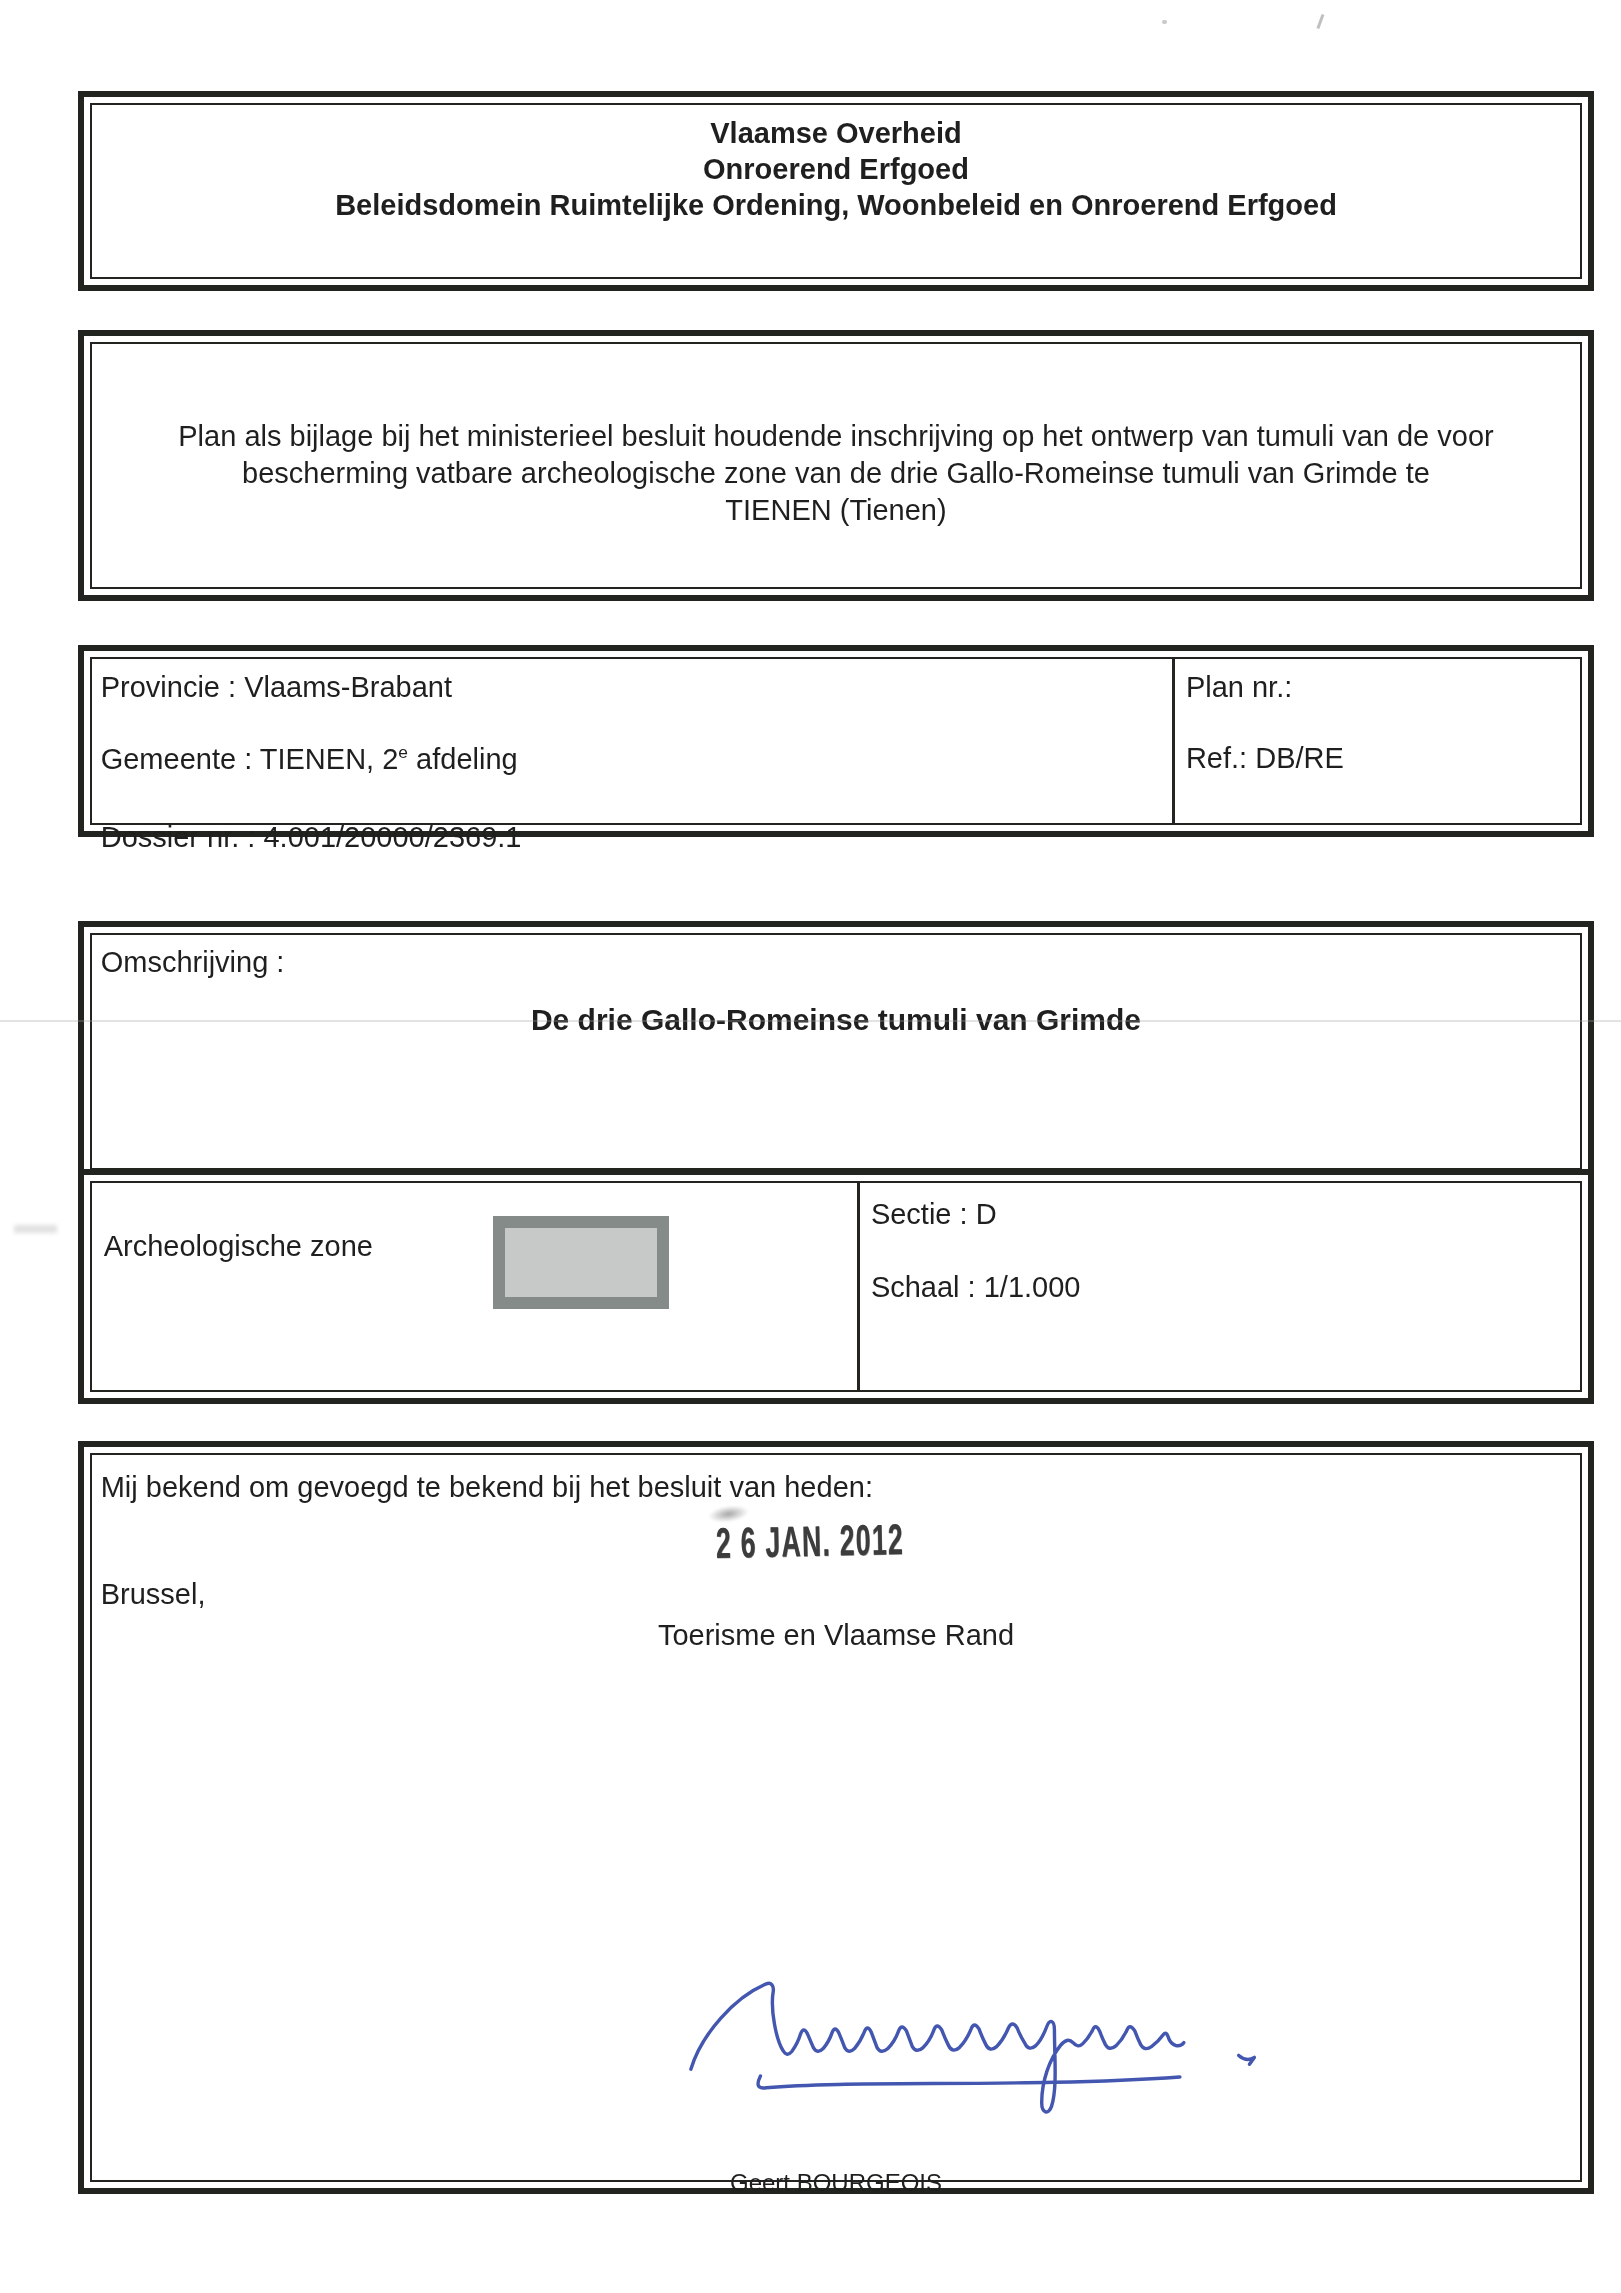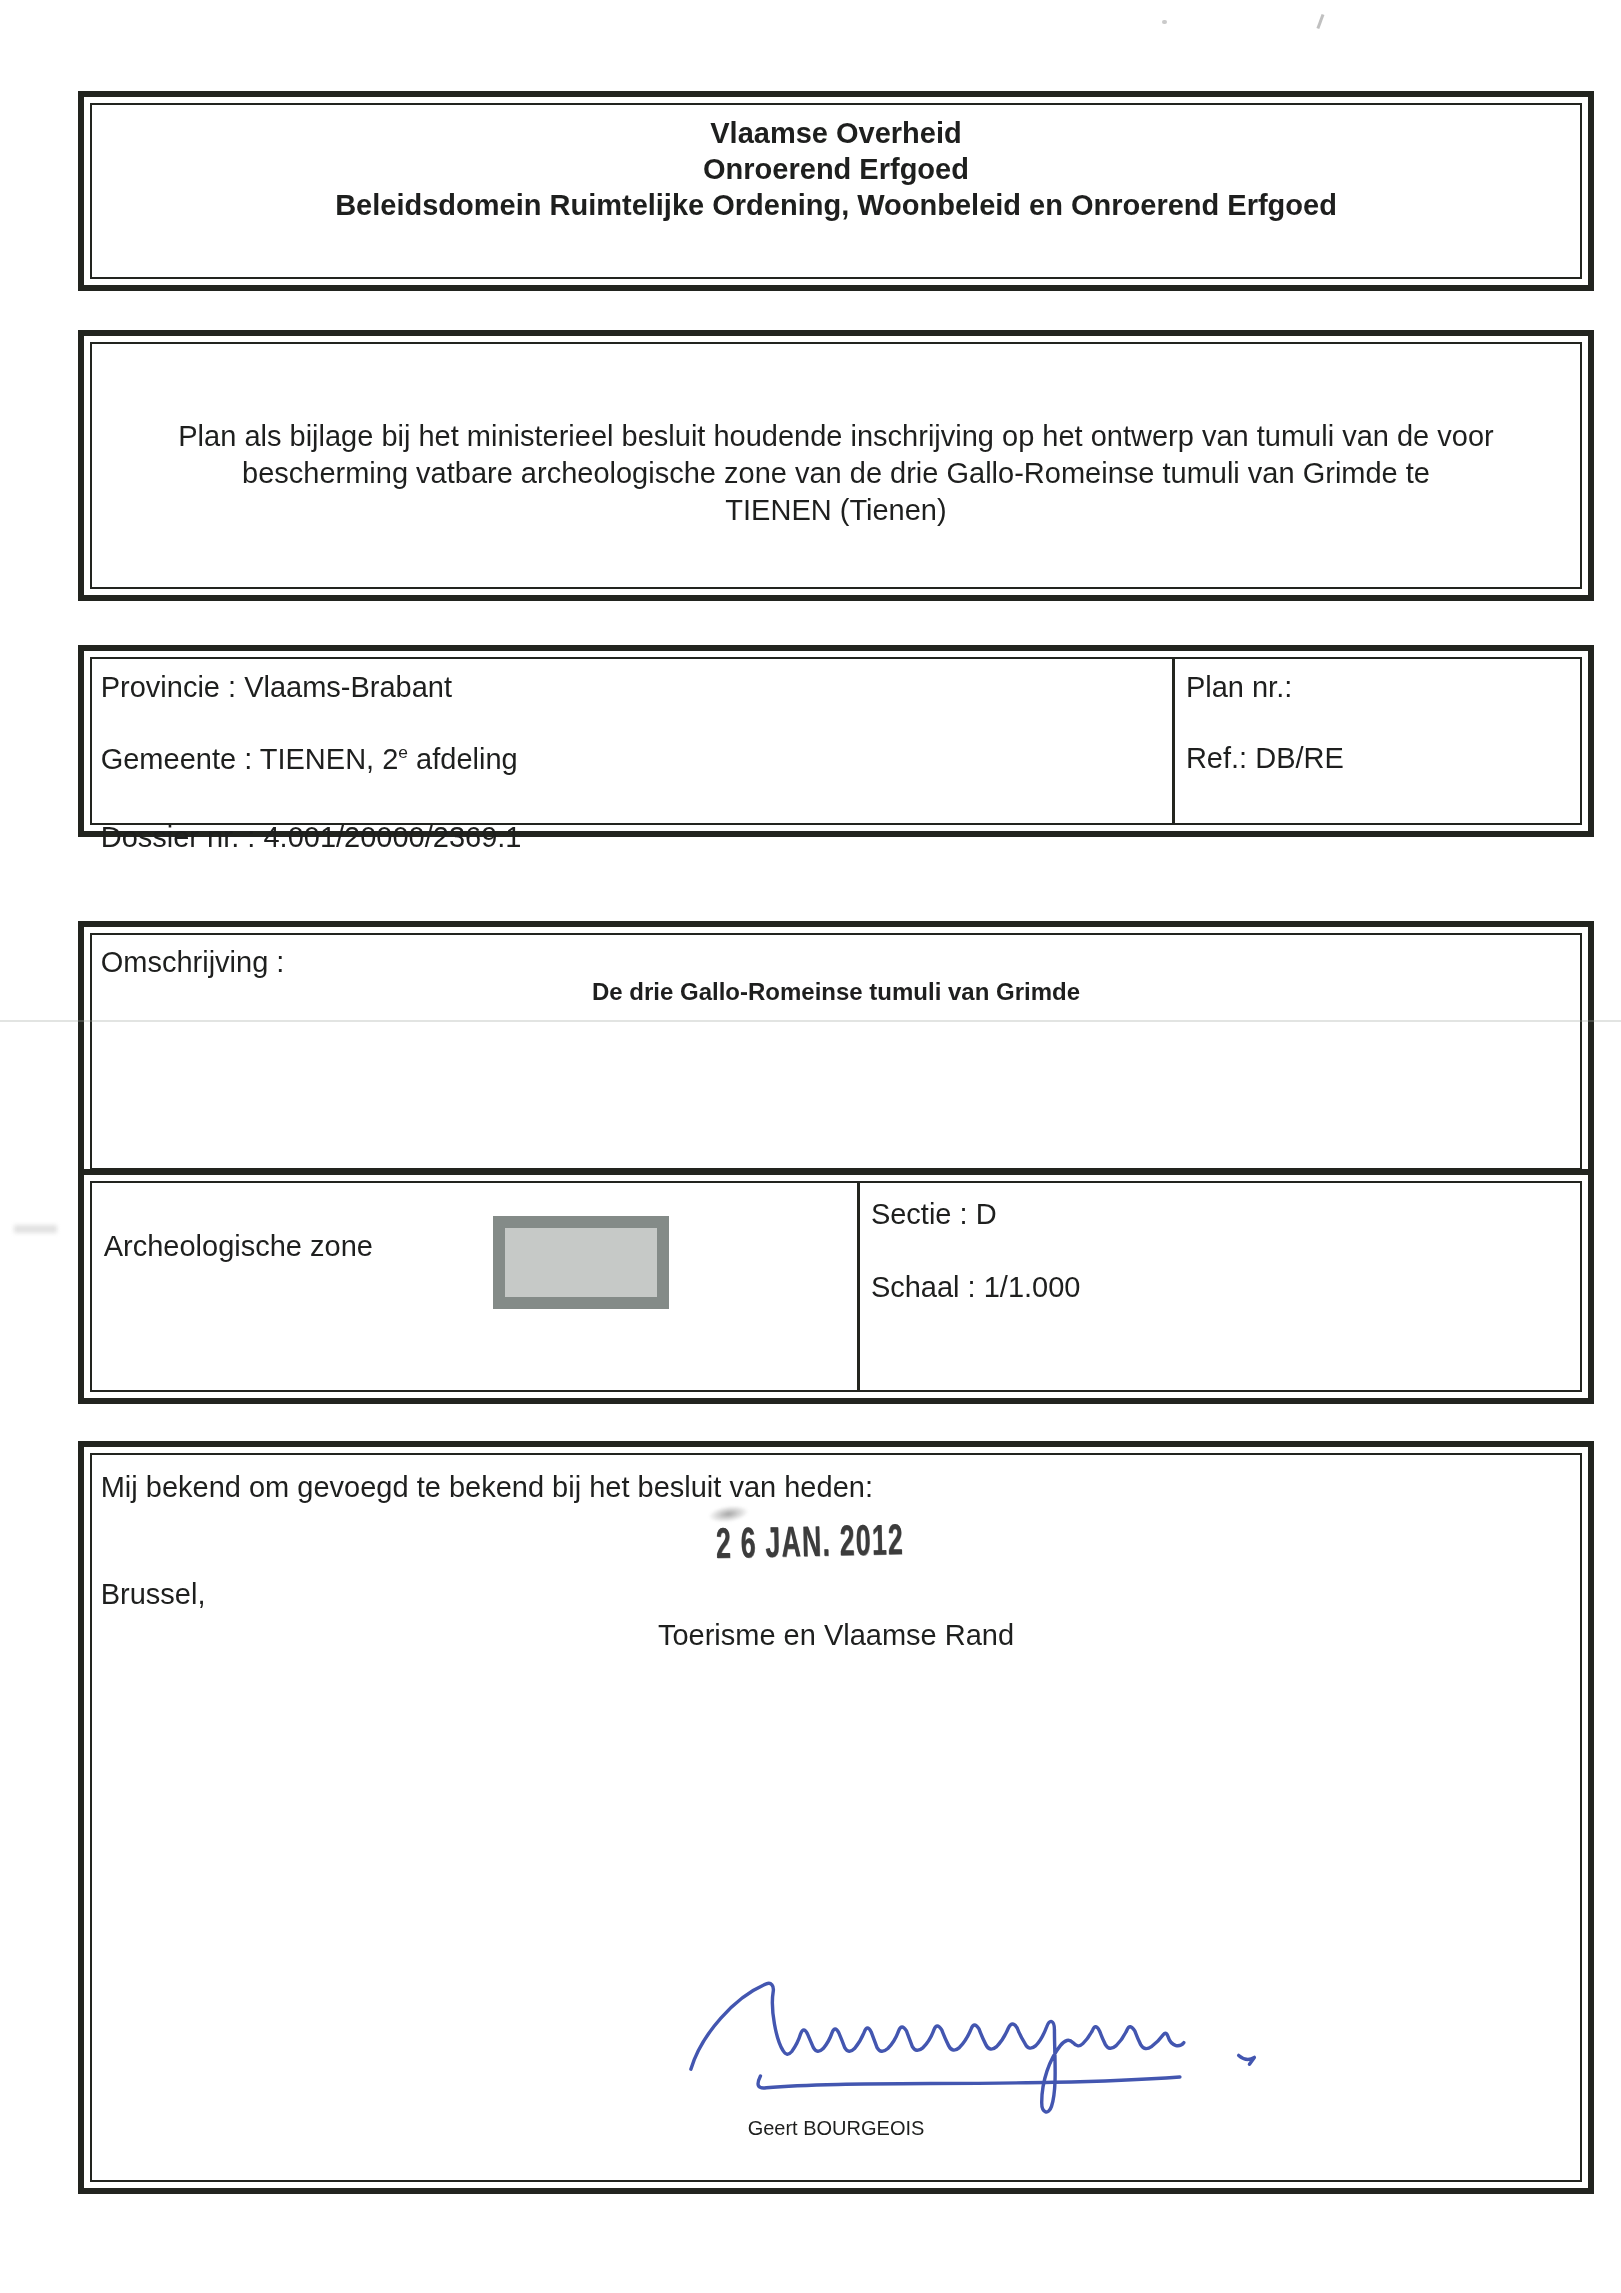--- a/index.html
+++ b/index.html
@@ -68,21 +68,21 @@
     <div class="t" style="left:8.8px;top:162px">Dossier nr. : 4.001/20000/2369.1</div>
     <div class="vline" style="left:1080px"></div>
     <div class="t" style="left:1094px;top:11.8px">Plan nr.:</div>
     <div class="t" style="left:1094px;top:83px">Ref.: DB/RE</div>
   </div>
 </div>
 
 <div class="box" style="top:921px;height:261px">
   <div class="inner">
     <div class="t" style="left:8.8px;top:10.8px">Omschrijving :</div>
-    <div class="t center bold" style="top:43px;font-size:24px">De drie Gallo-Romeinse tumuli van Grimde</div>
+    <div class="t center bold" style="top:68px;font-size:30px">De drie Gallo-Romeinse tumuli van Grimde</div>
   </div>
 </div>
 
 <div class="box" style="top:1169px;height:235px">
   <div class="inner">
     <div class="t" style="left:11.8px;top:47px">Archeologische zone</div>
     <div class="swatch" style="border-color: rgb(132, 139, 136); background: rgb(198, 201, 199);"></div>
     <div class="vline" style="left:765px"></div>
     <div class="t" style="left:779px;top:14.7px">Sectie : D</div>
     <div class="t" style="left:779px;top:88px">Schaal : 1/1.000</div>
@@ -109,16 +109,16 @@
            Q 312 81 319 75 Q 326 68 331 56 Q 335 48 340 56 Q 343 64 348 72
            Q 352 80 359 74 Q 365 68 370 55 C 373 46 378 48 378 58
            C 378 85 381 118 375 136 C 372 145 365 143 365 132
            C 365 110 373 88 384 74 Q 391 65 397 71 Q 402 77 407 72
            Q 413 66 417 58 Q 420 51 424 59 Q 427 67 430 73 Q 434 80 441 74
            Q 448 67 452 58 Q 455 51 460 59 Q 463 67 466 73 Q 470 80 477 75
            Q 484 70 489 63 Q 492 59 494 65 Q 496 72 502 74 Q 507 75 510 71"></path>
       <path class="sig-stroke" fill="none" stroke="#4356b0" stroke-width="3.5" stroke-linecap="round" stroke-linejoin="round" d="M 78 105 Q 71 119 84 117 C 170 109 350 117 506 106"></path>
       <path class="sig-stroke" fill="none" stroke="#4356b0" stroke-width="3.5" stroke-linecap="round" stroke-linejoin="round" d="M 566 84 Q 574 91 582 86 L 577 93"></path>
     </svg>
-    <div class="t center" style="top:662px;font-size:20px">Geert BOURGEOIS</div>
+    <div class="t center" style="top:714px;font-size:24px">Geert BOURGEOIS</div>
   </div>
 </div>
 
 
 </body></html>

